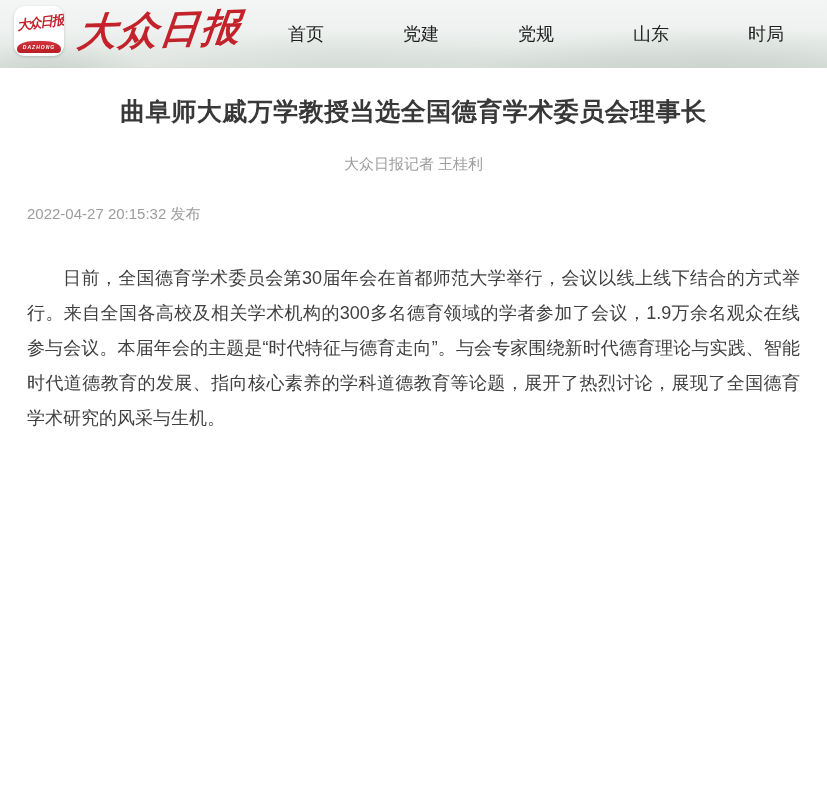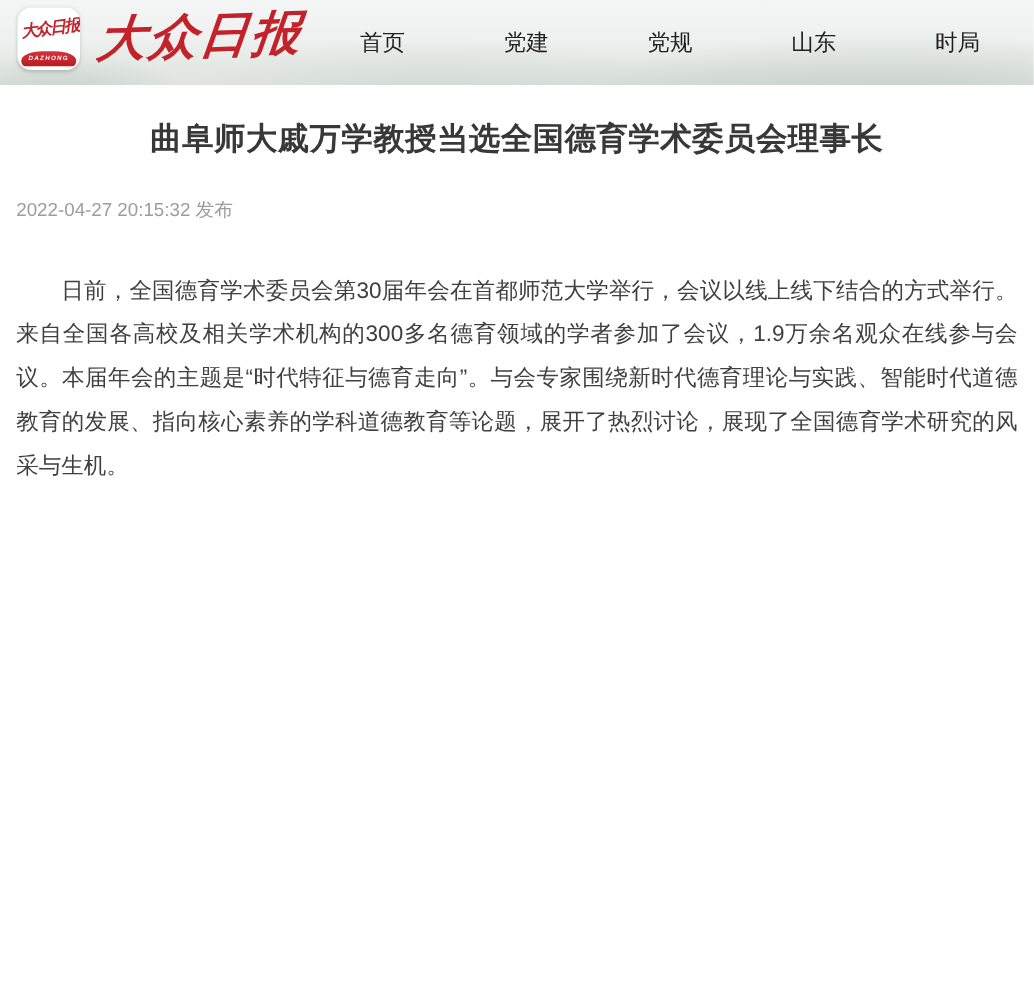--- a/index.html
+++ b/index.html
@@ -73,21 +73,21 @@
     display: inline-flex; align-items: center; gap: 5px;
     height: 28px; padding: 0 6px;
     background: rgba(255,255,255,.85);
     border: 1px solid #f2bcc0;
     border-radius: 5px;
     font-size: 16px; color: #2a2a2a;
     cursor: pointer; font-family: inherit;
   }
 
   
-  .page-main { padding: 0 13px; }
+  .page-main { padding: 0 27px; }
   .article-title {
     margin: 27px 0 0;
     font-size: 25px; font-weight: 700; color: #383838;
     text-align: center; letter-spacing: .5px;
     line-height: 1.3;
   }
   .article-byline {
     margin-top: 27px;
     text-align: center;
     font-size: 15px; color: #9d9d9d;
@@ -134,20 +134,21 @@
           <path d="M1.5 1.5 L6 6 L10.5 1.5" fill="none" stroke="#3a3a3a" stroke-width="1.8" stroke-linecap="round" stroke-linejoin="round"></path>
         </svg>
       </span>
     </button>
   </nav>
 </header>
 
 <main class="page-main">
   <h1 class="article-title">曲阜师大戚万学教授当选全国德育学术委员会理事长</h1>
 
+  <div class="article-byline">大众日报记者 王桂利</div>
 
   <div class="article-meta">
     <span>2022-04-27 20:15:32 发布</span>
   </div>
 
   <article class="article-body">
     <p>日前，全国德育学术委员会第30届年会在首都师范大学举行，会议以线上线下结合的方式举行。来自全国各高校及相关学术机构的300多名德育领域的学者参加了会议，1.9万余名观众在线参与会议。本届年会的主题是“时代特征与德育走向”。与会专家围绕新时代德育理论与实践、智能时代道德教育的发展、指向核心素养的学科道德教育等论题，展开了热烈讨论，展现了全国德育学术研究的风采与生机。</p>
   </article>
 </main>
 

